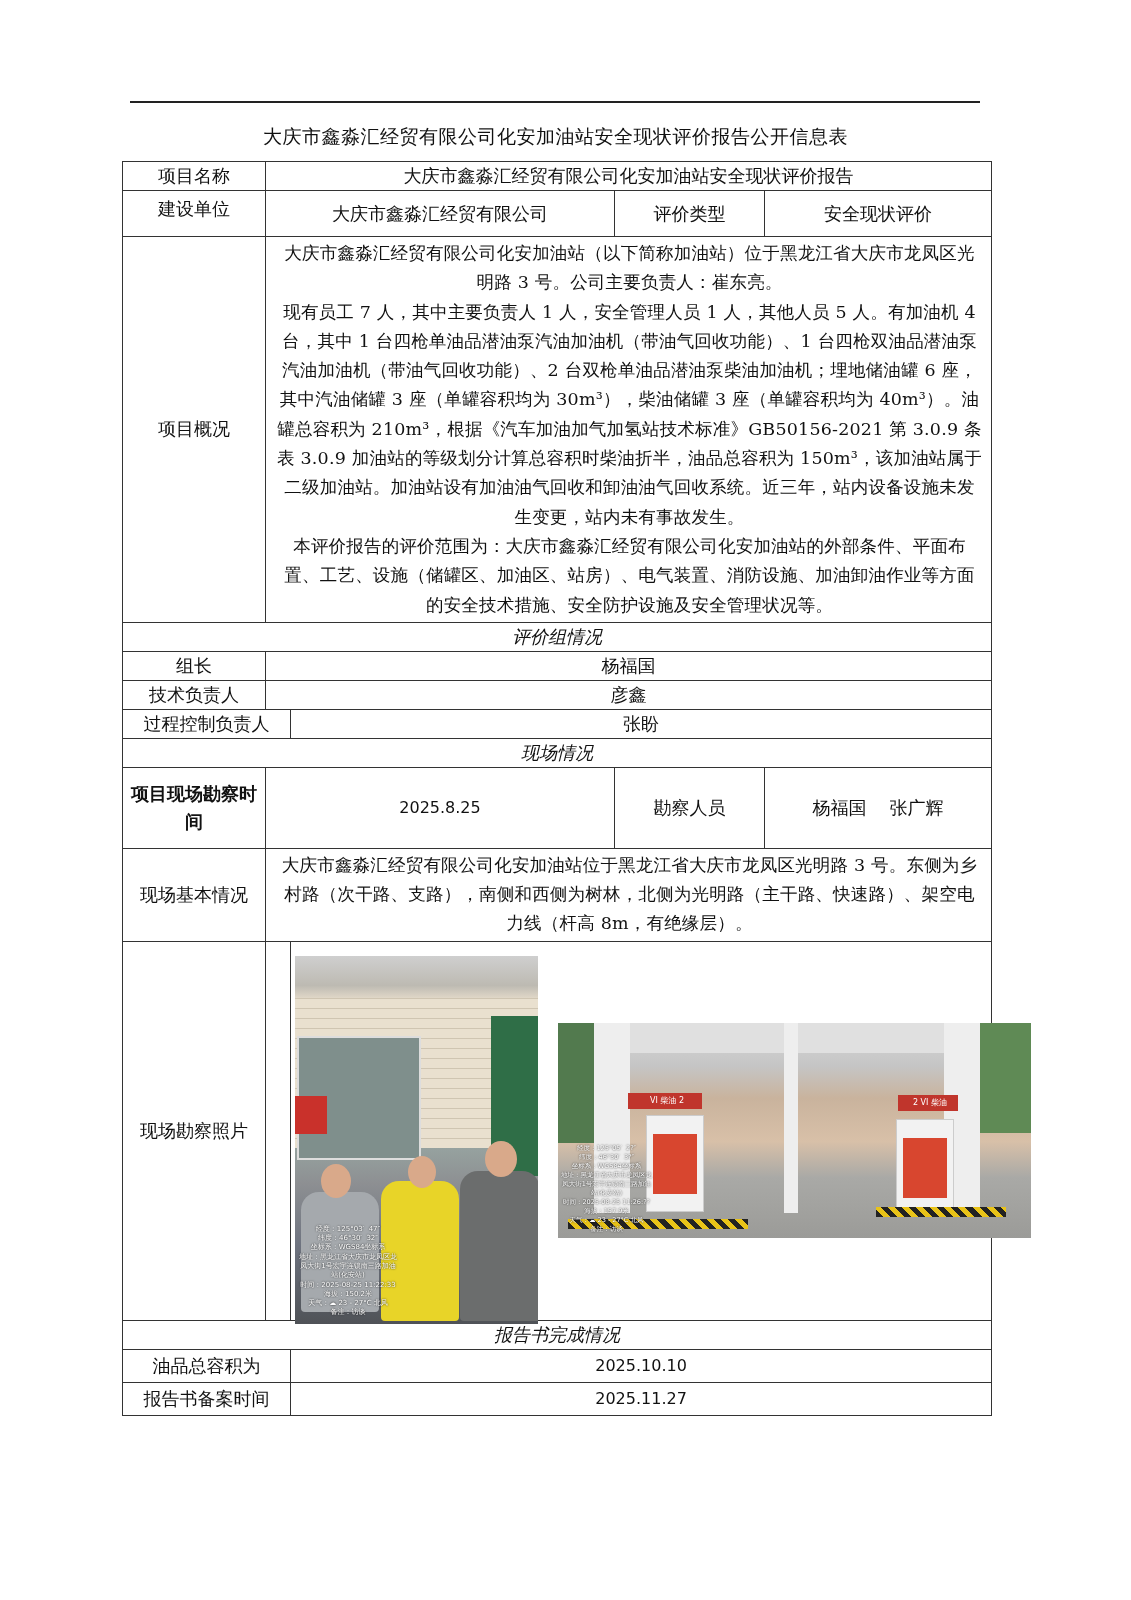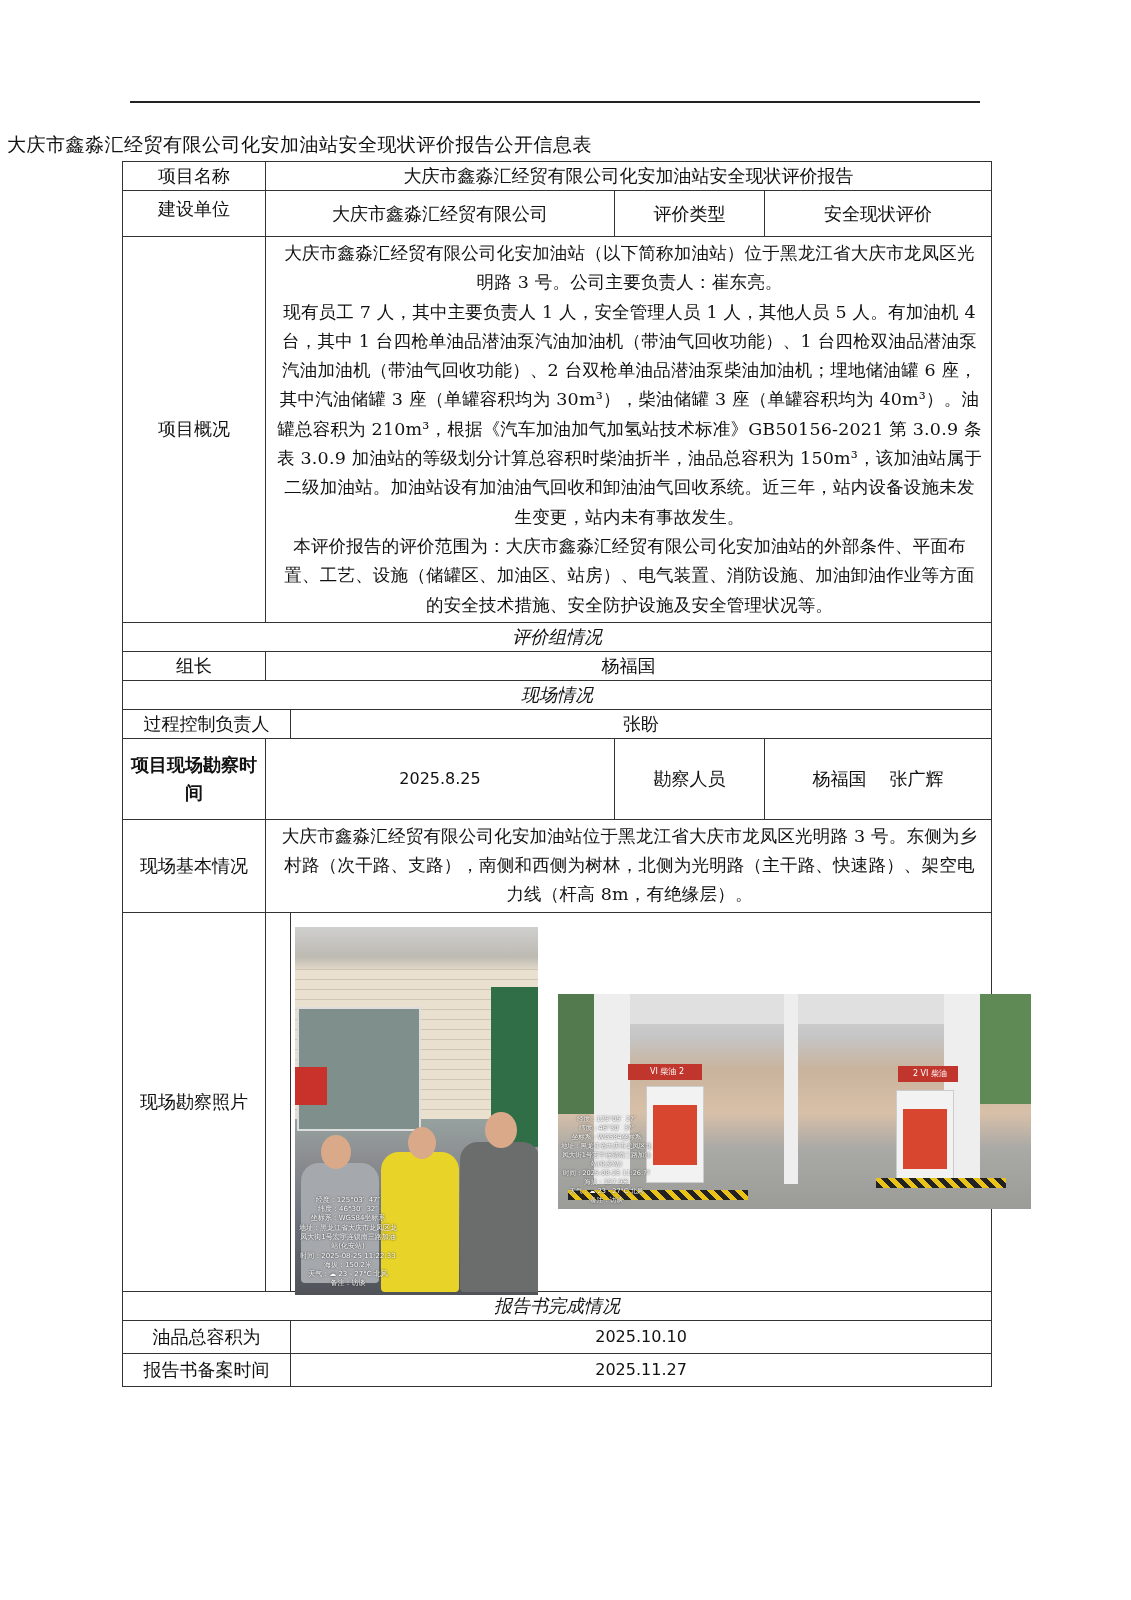--- a/index.html
+++ b/index.html
@@ -6,22 +6,22 @@
   body {
     width: 1131px; height: 1600px; position: relative; overflow: hidden;
     font-family: "DejaVu Serif", "Liberation Serif", serif;
     color: #111;
   }
   .top-rule {
     position: absolute; left: 130px; top: 101px; width: 850px; height: 0;
     border-top: 2px solid #222;
   }
   .doc-title {
-    position: absolute; left: 0; top: 132px; width: 1111px; text-align: left;
-    font-size: 19px; letter-spacing: 0.5px; padding-left: 7px;
+    position: absolute; left: 0; top: 124px; width: 1111px; text-align: center;
+    font-size: 19px; letter-spacing: 0.5px;
   }
   table.info {
     position: absolute; left: 122px; top: 161px; width: 869px;
     border-collapse: collapse; table-layout: fixed;
     font-size: 18px;
   }
   table.info td {
     border: 1.5px solid #333; padding: 0; text-align: center; vertical-align: middle;
     line-height: 28px;
   }
@@ -113,26 +113,30 @@
   </tr>
 
   <tr class="h30">
     <td colspan="8" class="section-head">评价组情况</td>
   </tr>
   <tr class="h30">
     <td class="label">组长</td>
     <td colspan="7">杨福国</td>
   </tr>
   <tr class="h30">
-    <td colspan="8" class="section-head">现场情况</td>
-  </tr>
-
+    <td class="label">技术负责人</td>
+    <td colspan="7">彦鑫</td>
+  </tr>
   <tr class="h30">
     <td colspan="2" class="label">过程控制负责人</td>
     <td colspan="6">张盼</td>
+  </tr>
+
+  <tr class="h30">
+    <td colspan="8" class="section-head">现场情况</td>
   </tr>
   <tr style="height:56px">
     <td class="label" style="padding:12px 8px !important; line-height:28px;font-weight:bold;">项目现场勘察时间</td>
     <td colspan="3" class="num">2025.8.25</td>
     <td colspan="2">勘察人员</td>
     <td colspan="2" style="white-space:pre">杨福国    张广辉</td>
   </tr>
   <tr style="height:88px">
     <td class="label">现场基本情况</td>
     <td colspan="7" class="para">大庆市鑫淼汇经贸有限公司化安加油站位于黑龙江省大庆市龙凤区光明路 3 号。东侧为乡村路（次干路、支路），南侧和西侧为树林，北侧为光明路（主干路、快速路）、架空电力线（杆高 8m，有绝缘层）。</td>

